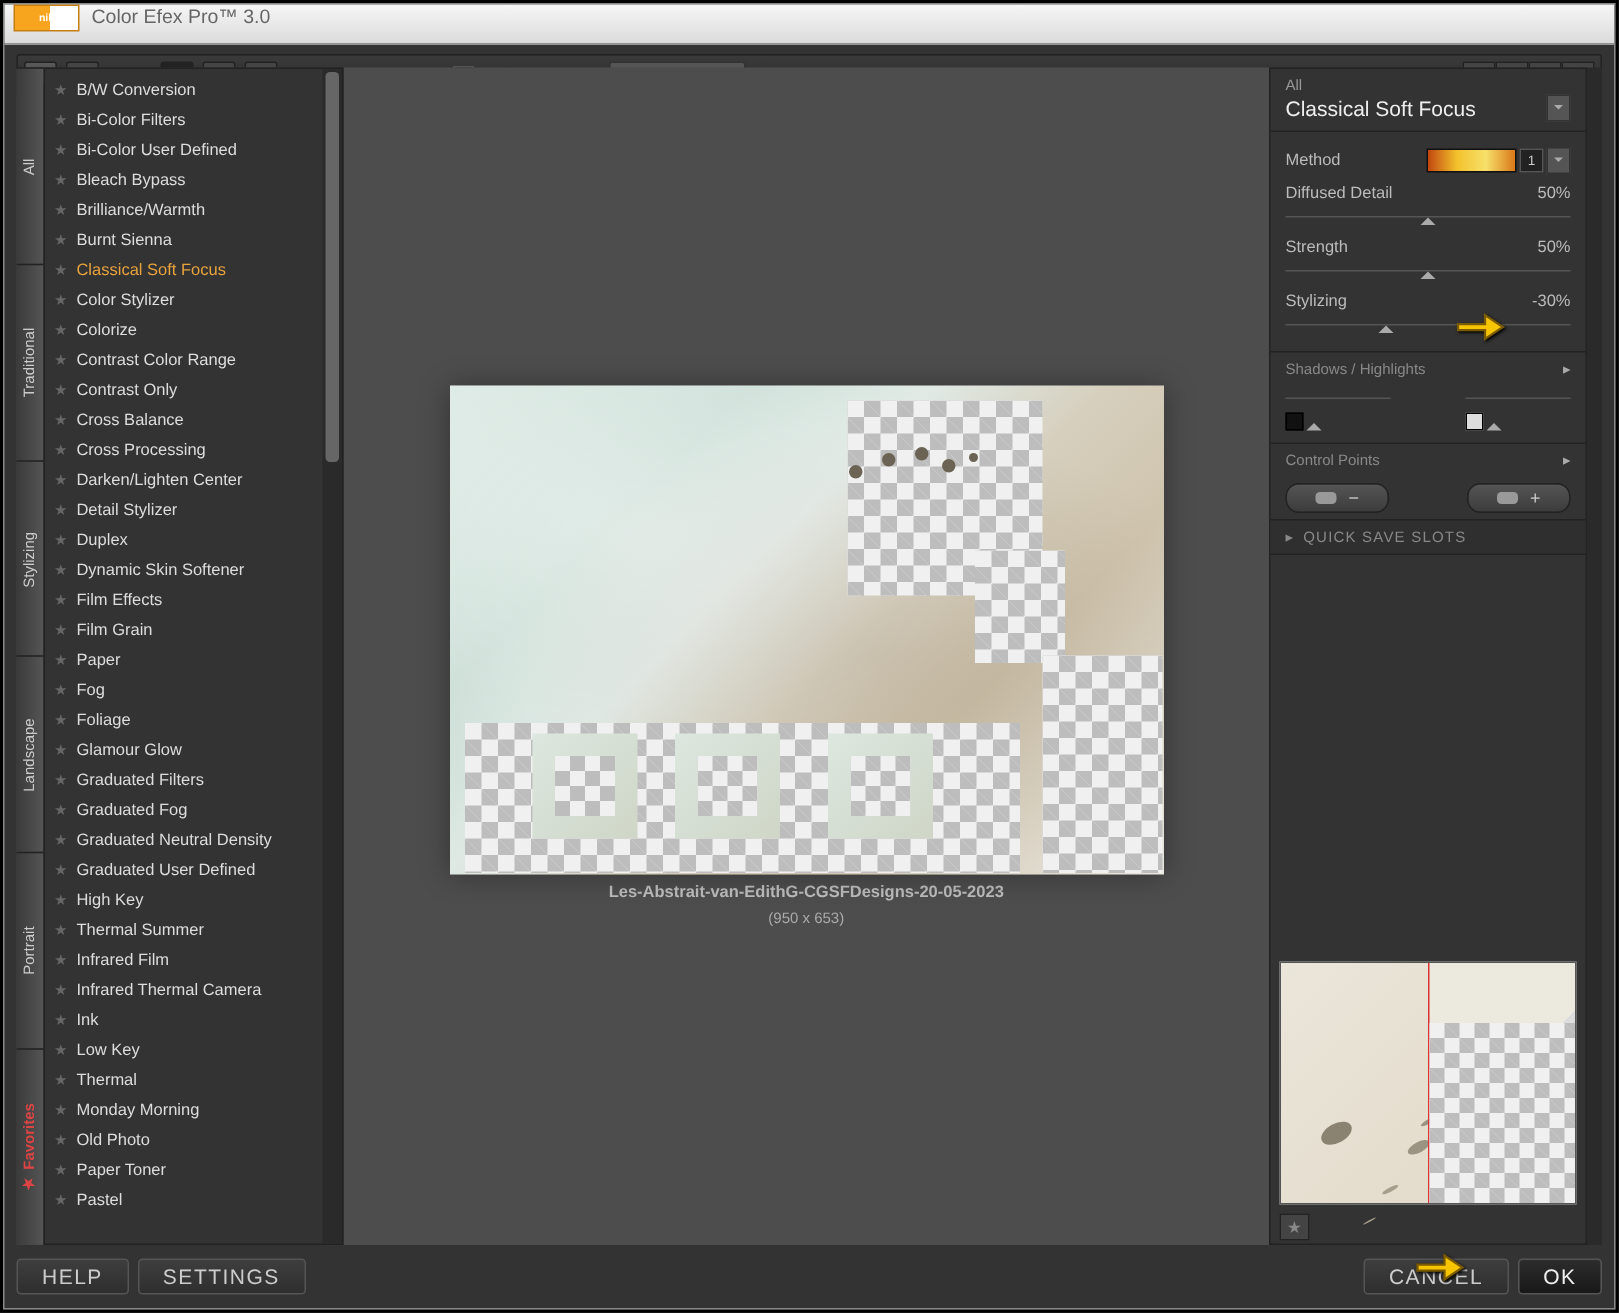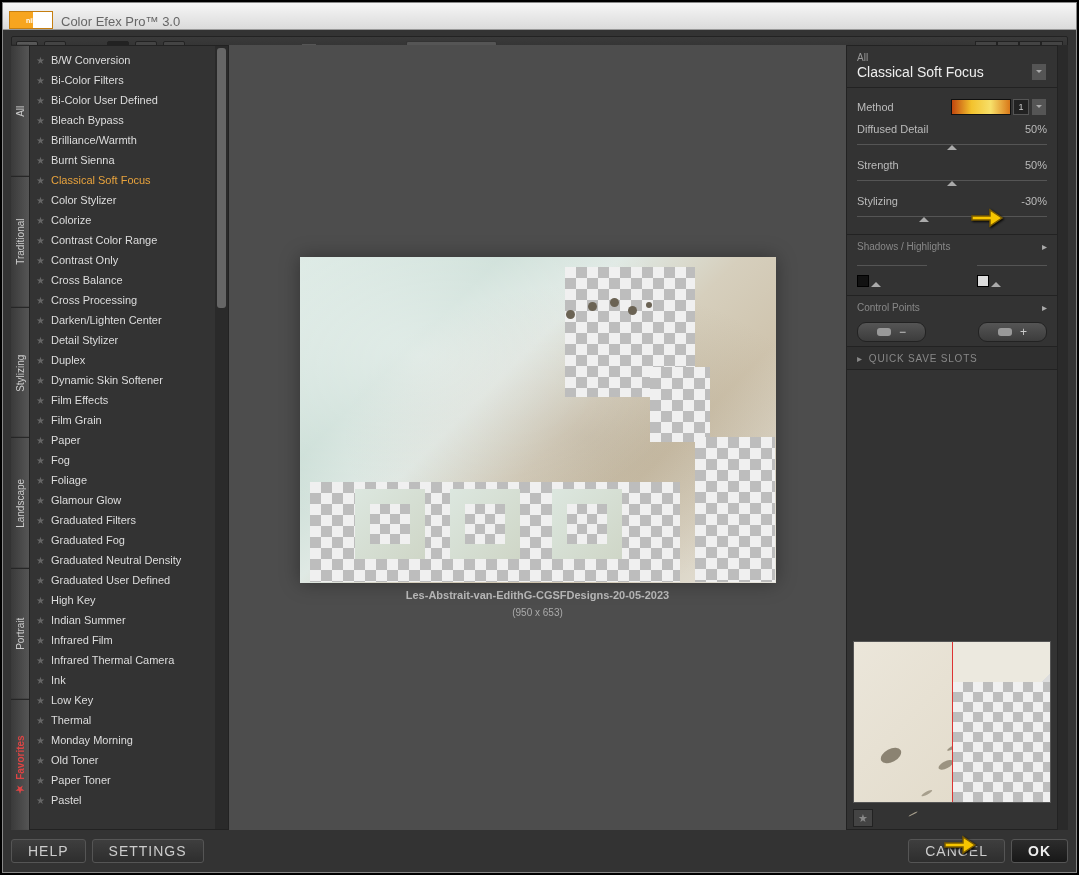--- a/index.html
+++ b/index.html
@@ -1,17 +1,17 @@
 <!DOCTYPE html>
 <html><head>
 <meta charset="utf-8">
 <style>
 html,body{margin:0;padding:0;width:1079px;height:875px;font-family:Arial,Helvetica,sans-serif;font-size:11px;color:#ccc;background:#000;overflow:hidden;user-select:none}
 .window{position:absolute;left:2px;top:2px;right:2px;bottom:2px;background:#333;border:1px solid #888}
-.titlebar{height:26px;background:linear-gradient(#f6f6f6,#dbdbdb);display:flex;align-items:flex-end;padding:0 6px;border-bottom:1px solid #999}
+.titlebar{height:26px;background:linear-gradient(#f6f6f6,#dbdbdb);display:flex;align-items:flex-start;padding:0 6px;border-bottom:1px solid #999}
 .logo{width:42px;height:16px;background:linear-gradient(90deg,#f7a51f 0 55%,#fff 55%);border:1px solid #c57e10;margin-right:8px;display:flex;align-items:center;justify-content:center;font-size:7px;font-weight:bold;color:#fff}
 .title{color:#666;font-size:13px}
 .toolbar{height:28px;background:linear-gradient(#3a3a3a,#2a2a2a);margin:6px 8px 0 8px;border:1px solid #222;display:flex;align-items:center;padding:0 4px;gap:6px;border-radius:2px}
 .tb-btn{width:20px;height:18px;background:#444;border:1px solid #222;border-radius:2px;display:flex;align-items:center;justify-content:center;cursor:pointer}
 .tb-label{color:#aaa;font-size:10px}
 .tb-check{width:12px;height:12px;background:#222;border:1px solid #555;display:flex;align-items:center;justify-content:center;color:#fff;font-size:9px}
 .tb-select{height:18px;background:#555;border:1px solid #333;color:#ccc;font-size:10px;padding:0 18px 0 6px;display:flex;align-items:center;position:relative;border-radius:2px}
 .tb-select::after{content:"";position:absolute;right:5px;top:6px;border:4px solid transparent;border-top-color:#aaa}
 .tb-right{margin-left:auto;display:flex;gap:0}
 .tb-right .tb-btn{border-radius:0}
@@ -69,21 +69,21 @@
 .loupe-left{flex:1;background:linear-gradient(135deg,#ebe6da,#e3dccc);position:relative}
 .loupe-left::after{content:"";position:absolute;left:26px;bottom:40px;width:22px;height:13px;background:#8b8372;border-radius:50%;transform:rotate(-28deg);box-shadow:44px 34px 0 -3px #9c9482, 58px 22px 0 -5px #9c9482, 14px 50px 0 -5px #a79f8d, -8px 62px 0 -6px #a79f8d, 70px 40px 0 -6px #a79f8d}
 .loupe-right{flex:1;position:relative;background:linear-gradient(135deg,#ece9df 0 50%,transparent 50%);border-left:1px solid #d33}
 .loupe-right .chk{position:absolute;right:0;bottom:0;left:0;top:40px;background-image:linear-gradient(45deg,#bdbdbd 25%,transparent 25%,transparent 75%,#bdbdbd 75%),linear-gradient(45deg,#bdbdbd 25%,#f0f0f0 25%,#f0f0f0 75%,#bdbdbd 75%);background-size:20px 20px;background-position:0 0,10px 10px}
 .loupe-fav{height:16px;margin:0 6px 4px 6px;display:flex}
 .loupe-fav-btn{width:18px;height:16px;background:#444;border:1px solid #222;display:flex;align-items:center;justify-content:center;color:#888}
 .sw{width:10px;height:10px;border:1px solid #000}
 .sw.db{background:#111}.sw.lb{background:#ddd}
 .footer{position:absolute;left:8px;right:8px;bottom:6px;height:30px;display:flex;align-items:center;gap:6px}
 .fbtn{height:22px;padding:0 16px;border:1px solid #555;border-radius:3px;background:linear-gradient(#3e3e3e,#2e2e2e);color:#ccc;font-size:14px;letter-spacing:1px;display:flex;align-items:center;cursor:pointer}
-.fbtn.ok{background:linear-gradient(#2c2c2c,#181818);font-weight:bold;color:#eee}
+.fbtn.ok{background:linear-gradient(#2c2c2c,#181818);font-weight:normal;color:#eee}
 .cursor-hand{position:absolute;width:34px;height:24px;pointer-events:none}
 .cursor-hand svg{filter:drop-shadow(1px 1px 1px #000)}
 .spacer{flex:1}
 .right-wrap{display:flex}
 </style>
 </head>
 <body>
 
 <div class="window">
   <div class="titlebar">
@@ -283,21 +283,21 @@
           <div class="filter-item">
             <span class="star">★</span>
             <span>Graduated User Defined</span>
           </div>
           <div class="filter-item">
             <span class="star">★</span>
             <span>High Key</span>
           </div>
           <div class="filter-item">
             <span class="star">★</span>
-            <span>Indian Summer</span>
+            <span>Thermal Summer</span>
           </div>
           <div class="filter-item">
             <span class="star">★</span>
             <span>Infrared Film</span>
           </div>
           <div class="filter-item">
             <span class="star">★</span>
             <span>Infrared Thermal Camera</span>
           </div>
           <div class="filter-item">
@@ -311,21 +311,21 @@
           <div class="filter-item">
             <span class="star">★</span>
             <span>Thermal</span>
           </div>
           <div class="filter-item">
             <span class="star">★</span>
             <span>Monday Morning</span>
           </div>
           <div class="filter-item">
             <span class="star">★</span>
-            <span>Old Toner</span>
+            <span>Old Photo</span>
           </div>
           <div class="filter-item">
             <span class="star">★</span>
             <span>Paper Toner</span>
           </div>
           <div class="filter-item">
             <span class="star">★</span>
             <span>Pastel</span>
           </div>
         </div>

